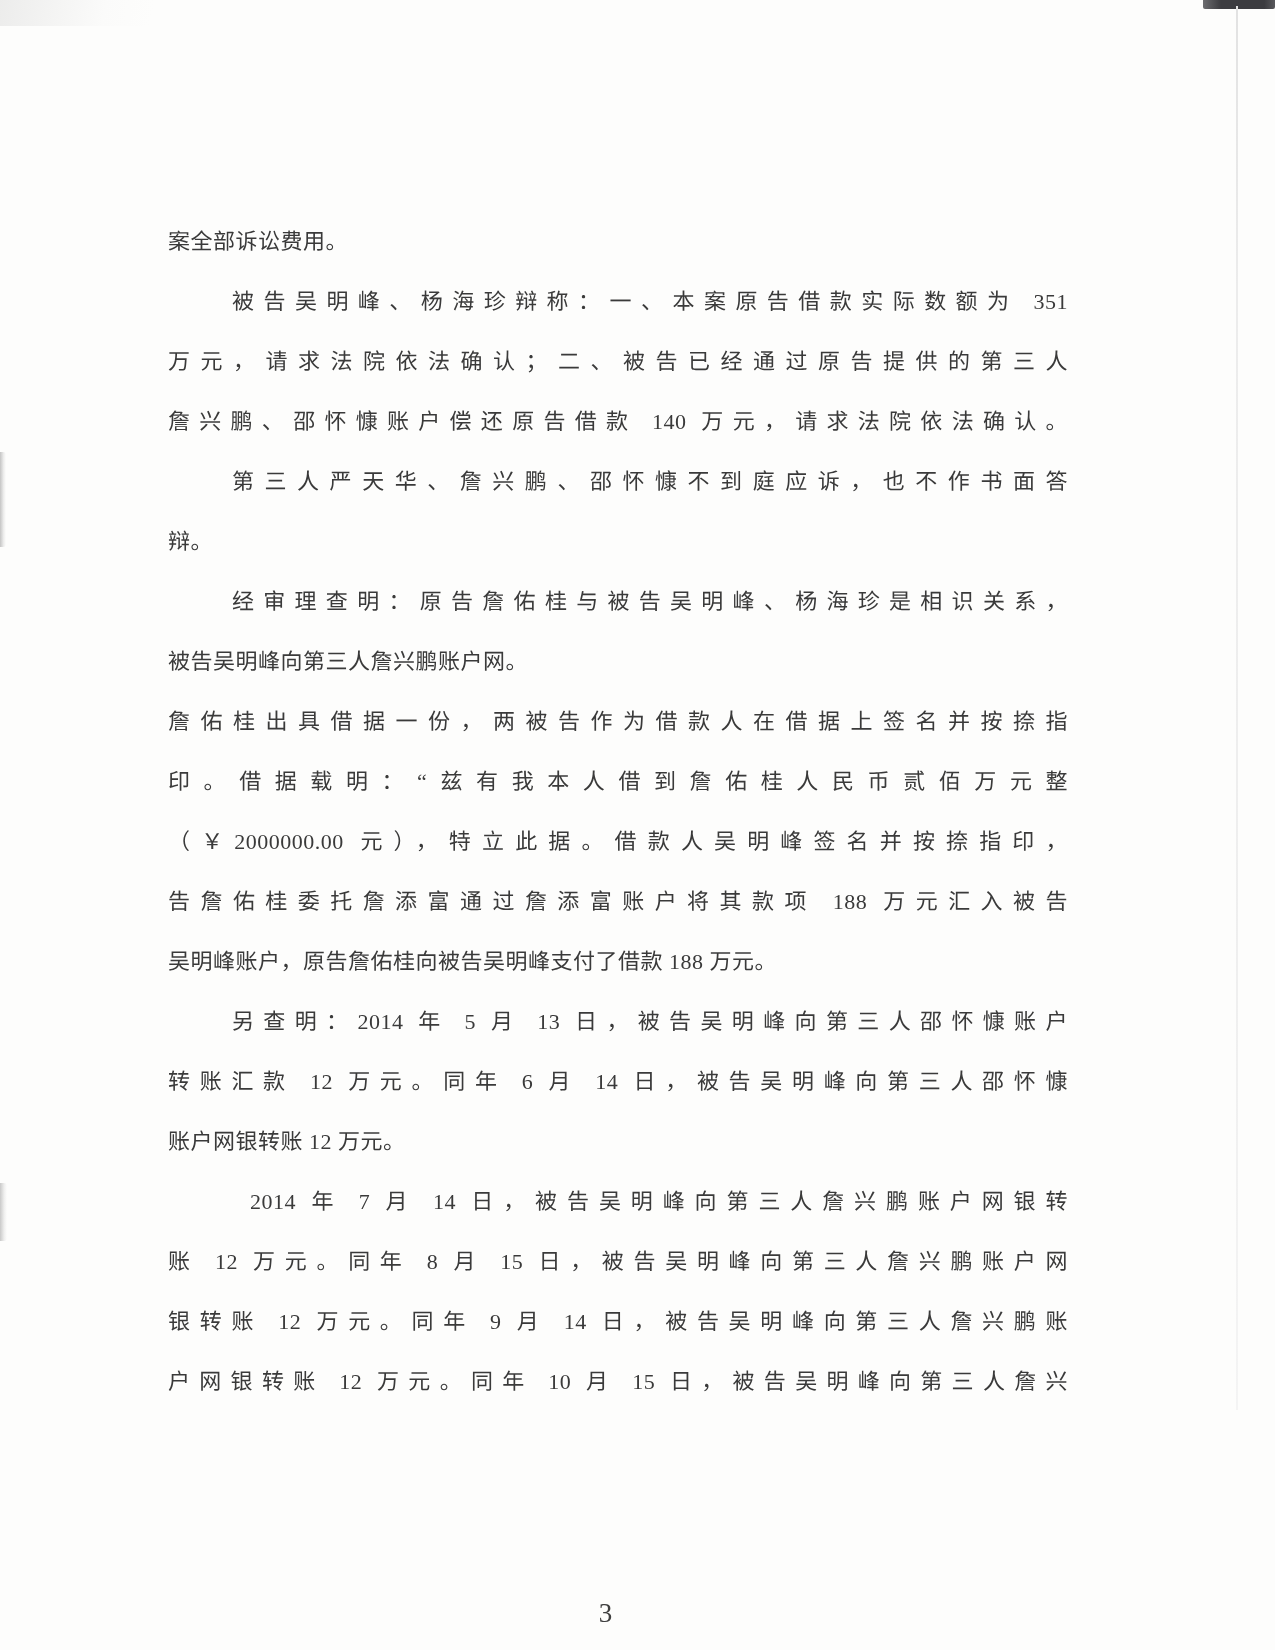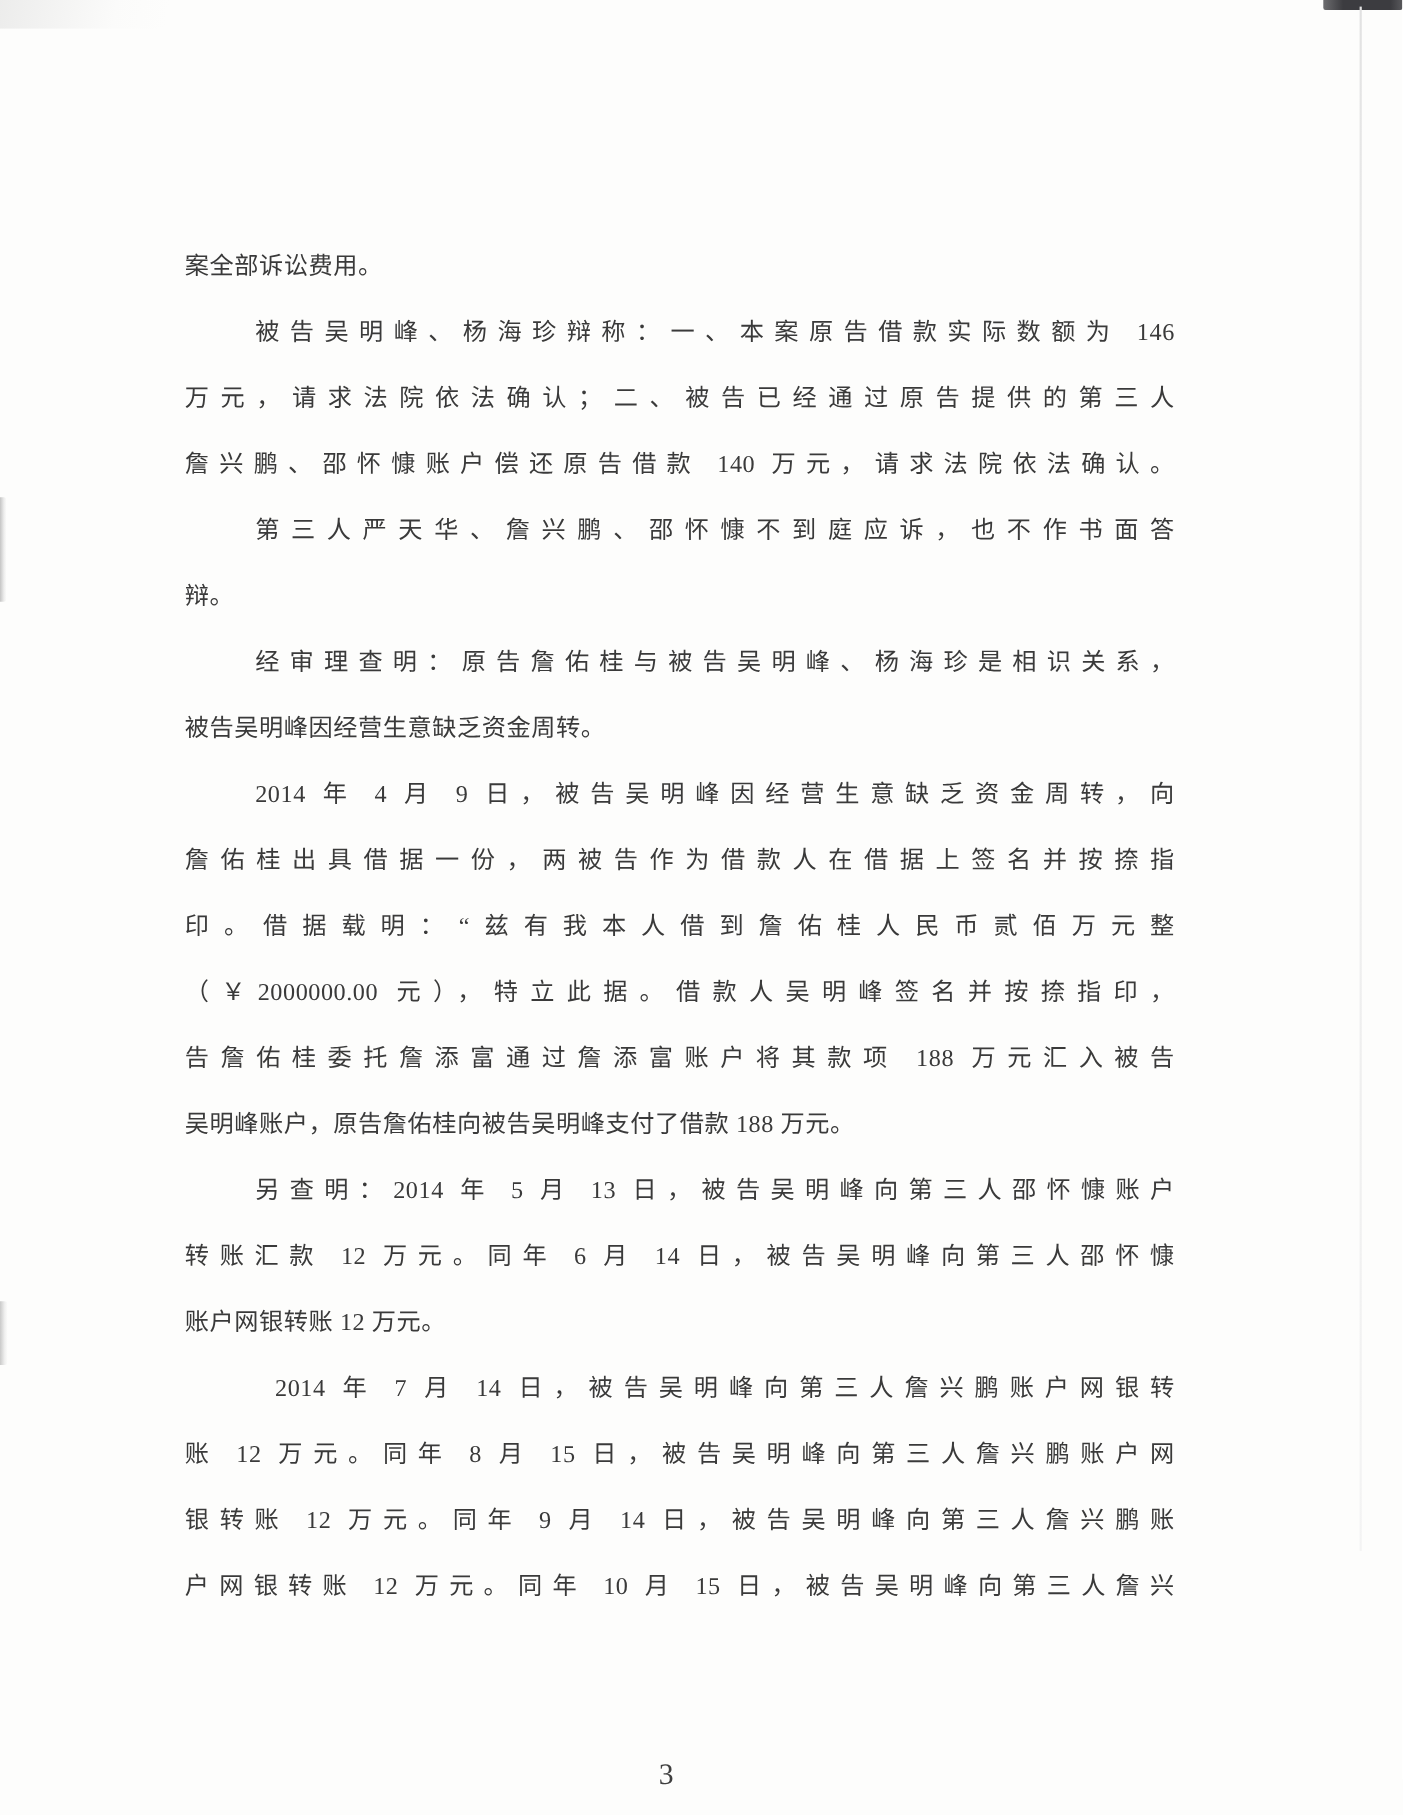--- a/index.html
+++ b/index.html
@@ -81,28 +81,27 @@
 <div class="page">
 
   <div class="artifact smudge-top-left"></div>
   <div class="artifact bar-top-right"></div>
   <div class="artifact scanline-right"></div>
   <div class="artifact mark-left-upper"></div>
   <div class="artifact mark-left-lower"></div>
 
   <div class="text-block" id="text-block">
       <div class="line">案全部诉讼费用。</div>
-      <div class="line justify indent-para">被告吴明峰、杨海珍辩称：一、本案原告借款实际数额为 146</div>
+      <div class="line justify indent-para">被告吴明峰、杨海珍辩称：一、本案原告借款实际数额为 351</div>
       <div class="line justify">万元，请求法院依法确认；二、被告已经通过原告提供的第三人</div>
       <div class="line justify">詹兴鹏、邵怀慷账户偿还原告借款 140 万元，请求法院依法确认。</div>
       <div class="line justify indent-para">第三人严天华、詹兴鹏、邵怀慷不到庭应诉，也不作书面答</div>
       <div class="line">辩。</div>
       <div class="line justify indent-para">经审理查明：原告詹佑桂与被告吴明峰、杨海珍是相识关系，</div>
-      <div class="line">被告吴明峰因经营生意缺乏资金周转。</div>
-      <div class="line justify indent-para">2014 年 4 月 9 日，被告吴明峰因经营生意缺乏资金周转，向</div>
+      <div class="line">被告吴明峰向第三人詹兴鹏账户网。</div>
       <div class="line justify">詹佑桂出具借据一份，两被告作为借款人在借据上签名并按捺指</div>
       <div class="line justify">印。借据载明：“兹有我本人借到詹佑桂人民币贰佰万元整</div>
       <div class="line justify">（￥2000000.00 元），特立此据。借款人吴明峰签名并按捺指印，</div>
       <div class="line justify">告詹佑桂委托詹添富通过詹添富账户将其款项 188 万元汇入被告</div>
       <div class="line">吴明峰账户，原告詹佑桂向被告吴明峰支付了借款 188 万元。</div>
       <div class="line justify indent-para">另查明：2014 年 5 月 13 日，被告吴明峰向第三人邵怀慷账户</div>
       <div class="line justify">转账汇款 12 万元。同年 6 月 14 日，被告吴明峰向第三人邵怀慷</div>
       <div class="line">账户网银转账 12 万元。</div>
       <div class="line justify indent-wide">2014 年 7 月 14 日，被告吴明峰向第三人詹兴鹏账户网银转</div>
       <div class="line justify">账 12 万元。同年 8 月 15 日，被告吴明峰向第三人詹兴鹏账户网</div>

